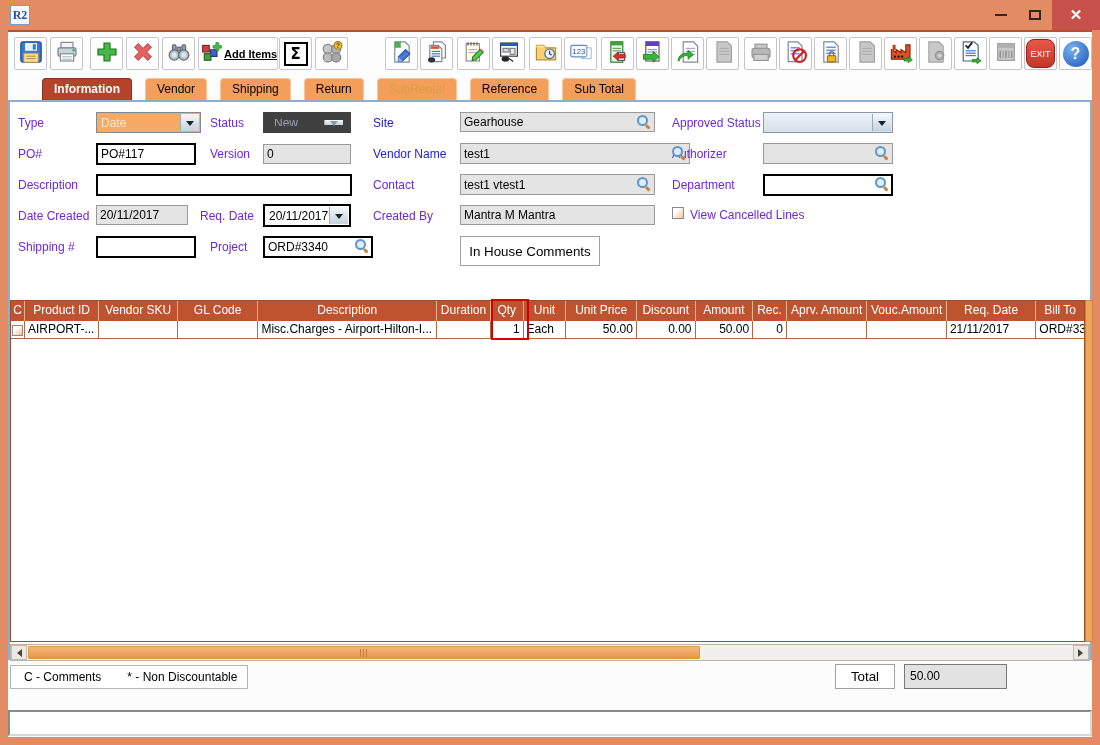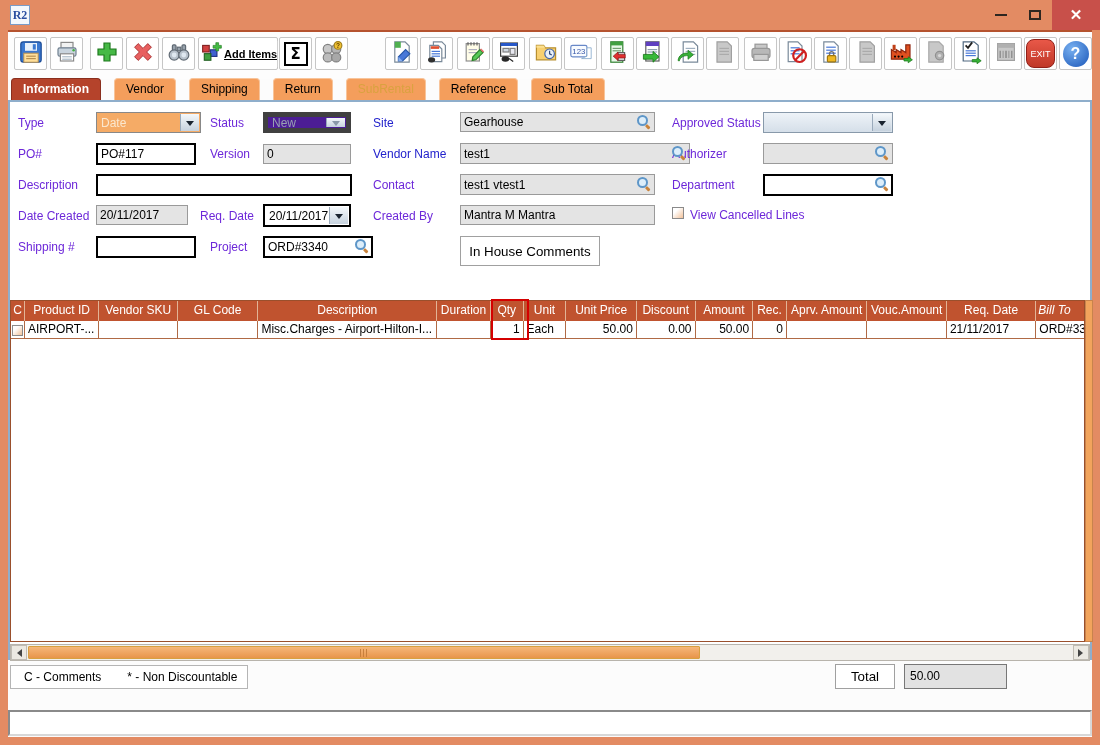--- a/index.html
+++ b/index.html
@@ -32,21 +32,21 @@
   .sum-box{width:24px;height:24px;border:2px solid #000;box-sizing:border-box;display:flex;align-items:center;justify-content:center;
            font-size:15px;font-weight:bold;font-family:"DejaVu Sans",sans-serif;}
   .exit-face{width:27px;height:27px;background:linear-gradient(#E85848,#C03828);border:1px solid #902018;border-radius:8px;
              color:#fff;font-size:9px;font-weight:normal;display:flex;align-items:center;justify-content:center;}
   .help-face{width:26px;height:26px;border-radius:50%;background:radial-gradient(circle at 35% 30%,#78B0F0,#1A56B8);
              color:#fff;font-size:16px;font-weight:bold;display:flex;align-items:center;justify-content:center;}
   
   .tabstrip{position:absolute;top:48px;left:3px;height:22px;display:flex;gap:13px;}
   .tab{padding:0 11px;line-height:21px;background:#F49E5C;color:#000;border:1px solid #F8C49A;border-bottom:none;
        border-radius:4px 4px 0 0;white-space:nowrap;}
-  .tab.active{background:#B5432B;color:#fff;font-weight:bold;border-color:#8A2F1E;}
+  .tab.active{background:#B5432B;color:#fff;font-weight:bold;border-color:#8A2F1E;margin-left:31px;}
   .tab.disabled{color:#D9A23F;}
   
   .content-panel{position:absolute;top:70px;left:0;width:1084px;height:560px;border:2px solid #8FAECB;
                  box-sizing:border-box;background:#fff;}
   .flabel{position:absolute;white-space:nowrap;color:#6d28d9;}
   .flabel.blue{color:#2222CC;}
   .tfield{position:absolute;height:20px;box-sizing:border-box;border:1px solid #8A8A8A;background:#fff;
           font-family:"Liberation Sans",sans-serif;font-size:12px;padding:0 3px;color:#000;}
   .tfield.bold-border{border:2px solid #000;height:22px;}
   .tfield.gray{background:#E4E4E4;border:1px solid #9A9A9A;}
@@ -56,40 +56,40 @@
   .mag::before{content:"";position:absolute;left:0;top:0;width:7px;height:7px;border:2px solid #5E96C8;border-radius:50%;background:#DDEEFA;}
   .mag::after{content:"";position:absolute;left:9.5px;top:9px;width:5px;height:3px;background:#C8833C;border-radius:1px;
               transform:rotate(45deg);transform-origin:0 0;}
   .combo{position:absolute;box-sizing:border-box;border:1px solid #8A8A8A;background:#fff;}
   .combo .val{position:absolute;left:4px;top:0;bottom:0;right:20px;display:flex;align-items:center;overflow:hidden;white-space:nowrap;}
   .combo-btn{position:absolute;right:1px;top:1px;bottom:1px;width:18px;background:linear-gradient(#F4F8FB,#C6D2DE);
              border-left:1px solid #9AAABB;display:flex;align-items:center;justify-content:center;}
   .combo-btn i{width:0;height:0;border:4px solid transparent;border-top:5px solid #1A2430;margin-top:5px;}
   .combo.orange{background:#F5AB66;border:1px solid #888;}
   .combo.orange .val{color:#FBE7CE;}
-  .combo.disabled{background:#4c1d95;border:5px solid #404040;}
+  .combo.disabled{background:#404040;border:7px solid #404040;}
   .combo.disabled .val{color:#98A2B2;}
   .combo.disabled .combo-btn i{border-top-color:#8A98A8;}
   .combo.grad{background:linear-gradient(#EEF3F8,#D5DFE9);border:1px solid #8899AA;}
   .combo.bold-border{border:2px solid #000;}
   .cbox{display:inline-block;width:12px;height:12px;border:1px solid #8A8A8A;box-sizing:border-box;
         background:linear-gradient(135deg,#FFFFFF 30%,#F2C29A);vertical-align:middle;}
   .pushbtn{position:absolute;box-sizing:border-box;border:1px solid #A0A0A0;background:#fff;display:flex;
            align-items:center;justify-content:center;color:#000;}
   
   .grid{position:absolute;left:2px;top:270px;width:1075px;height:342px;border:1px solid #9A4F2C;
         box-sizing:border-box;background:#fff;overflow:hidden;}
   .g-header{display:flex;height:20px;background:#C0532F;color:#fff;}
   .hcell{box-sizing:border-box;border-right:1px solid #E2B496;line-height:19px;text-align:center;
          overflow:hidden;white-space:nowrap;padding:0 2px;}
   .g-row{display:flex;height:18px;background:#fff;}
   .cell{box-sizing:border-box;border-right:1px solid #B06A45;border-bottom:1px solid #B06A45;line-height:17px;
         overflow:hidden;white-space:nowrap;padding:0 3px;color:#000;}
   .num{text-align:right;}
-  .rightal{text-align:left;font-style:italic;}
+  .rightal{text-align:center;}
   .c0{width:14px;padding:0 1px;}.c1{width:75px;}.c2{width:79px;}.c3{width:81px;}.c4{width:180px;}
   .c5{width:54px;}.c6{width:33px;}.c7{width:43px;}.c8{width:71px;}.c9{width:59px;}.c10{width:58px;}
   .c11{width:34px;}.c12{width:81px;}.c13{width:80px;}.c14{width:90px;}.c15{width:48px;border-right:none;}
   .qty-focus{position:absolute;left:483px;top:269px;width:38px;height:41px;border:2px solid #D40000;
              box-sizing:border-box;pointer-events:none;z-index:5;}
   .vscroll{position:absolute;left:1077px;top:270px;width:8px;height:342px;background:#F2A45C;border:1px solid #C8834C;box-sizing:border-box;}
   
   .hscroll{position:absolute;left:2px;top:614px;width:1080px;height:17px;background:#F2F0EC;border:1px solid #B8B4AC;box-sizing:border-box;}
   .sb-arrow{position:absolute;top:0;width:16px;height:15px;background:#ECE9E2;border:1px solid #C0BCB4;box-sizing:border-box;
             display:flex;align-items:center;justify-content:center;}

